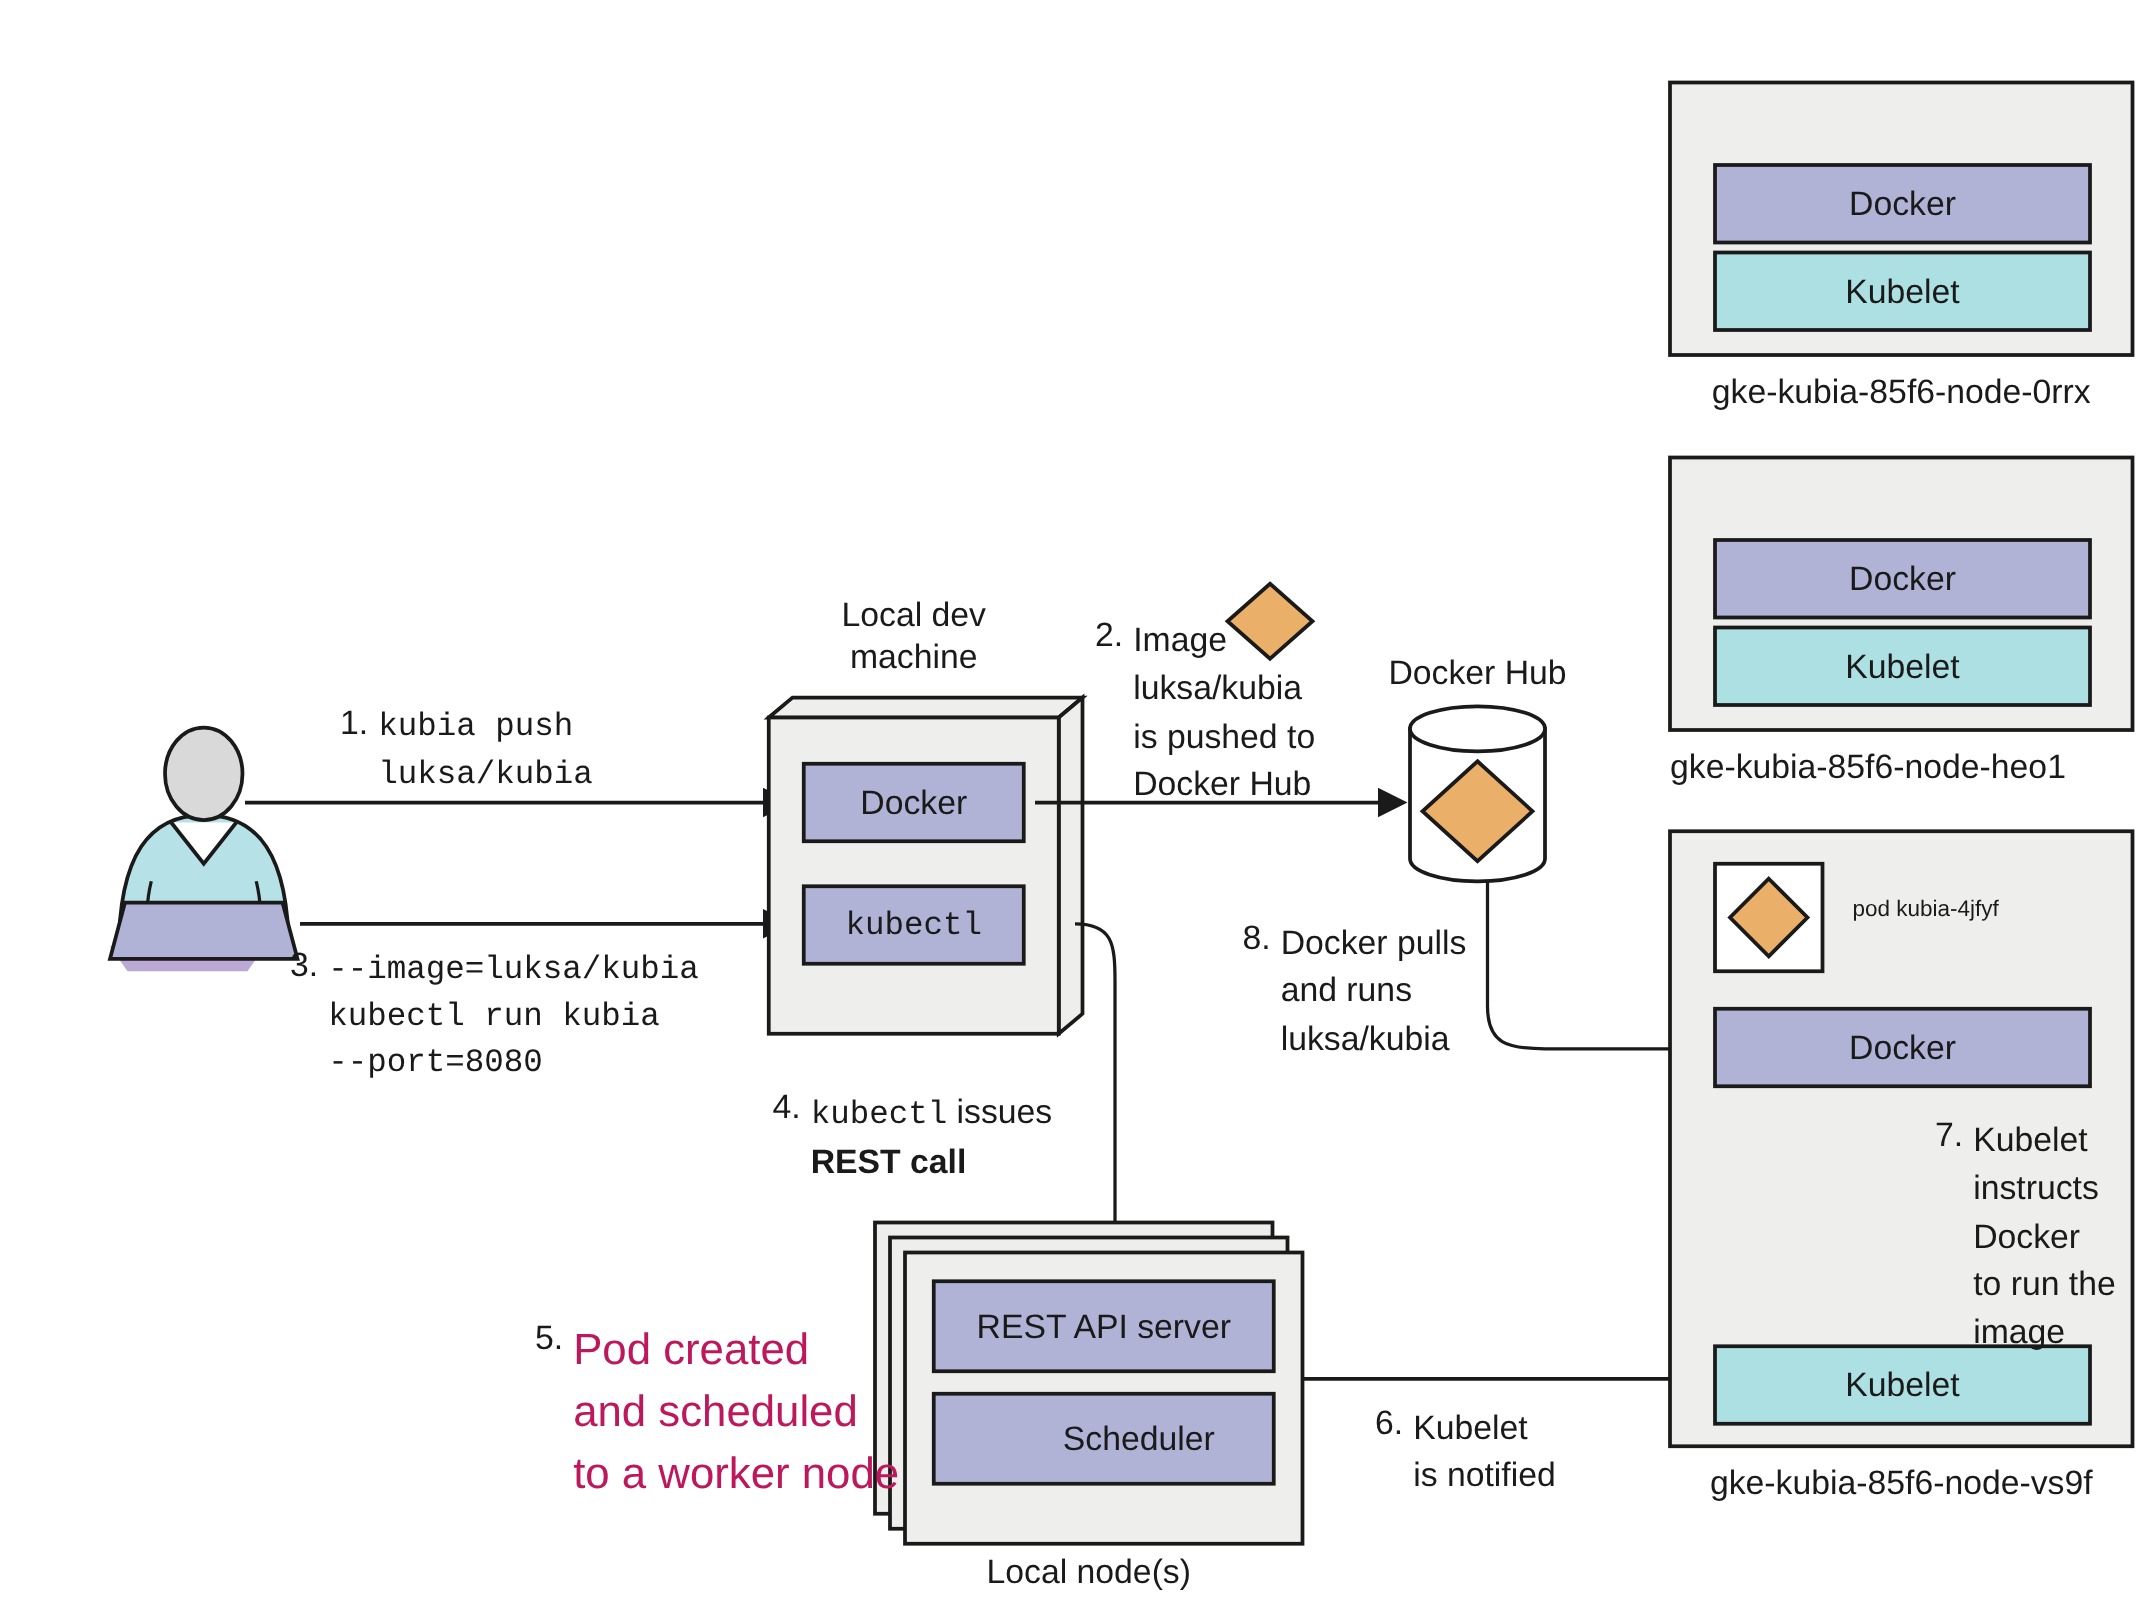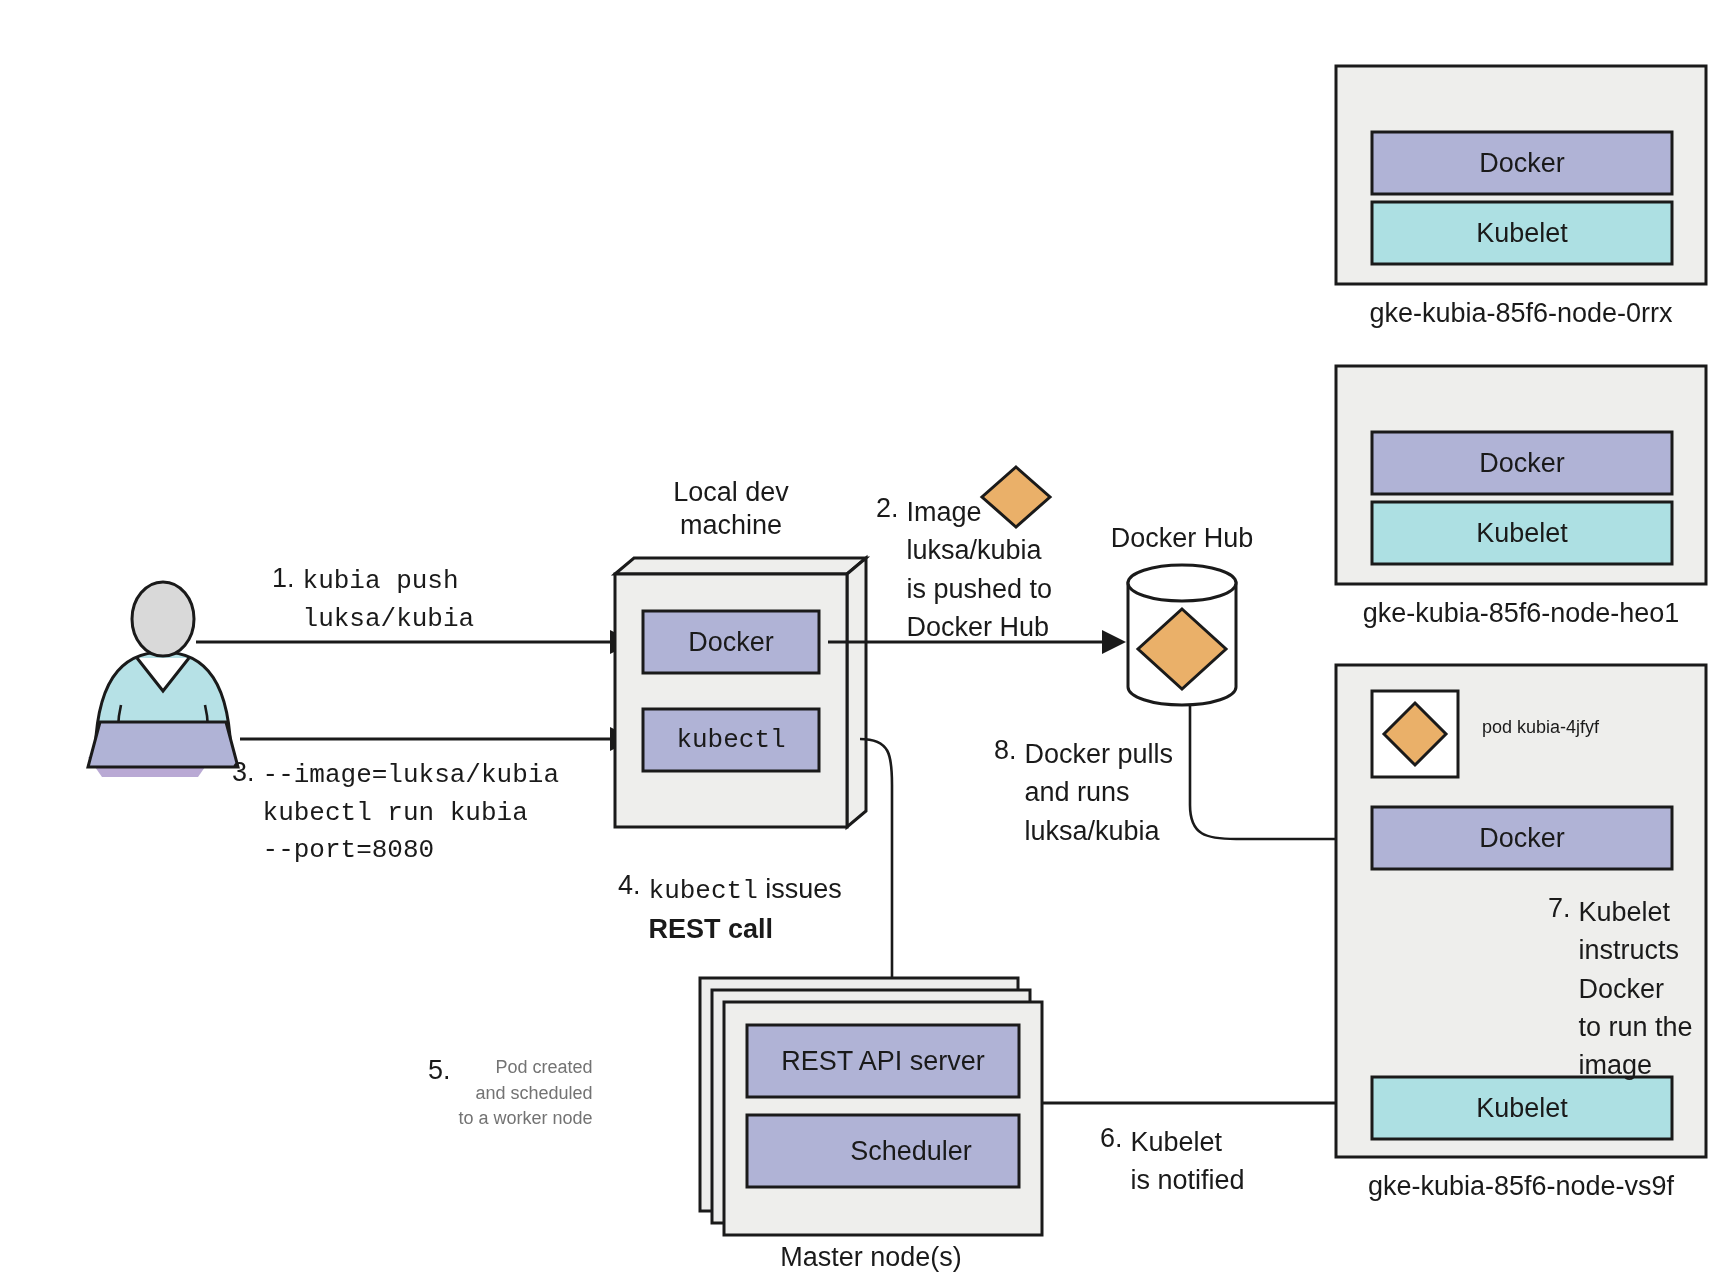--- a/index.html
+++ b/index.html
@@ -129,39 +129,39 @@
   <rect x="747" y="1100" width="272" height="72" fill="#b0b3d6" class="box-stroke"></rect>
 
 </svg>
 
 <div class="lbl" style="position:absolute;left:1372px;top:117px;width:300px;height:62px;display:flex;align-items:center;justify-content:center;font-size:27px;color:#1a1a1a;">Docker</div>
 <div class="lbl" style="position:absolute;left:1372px;top:187px;width:300px;height:62px;display:flex;align-items:center;justify-content:center;font-size:27px;color:#1a1a1a;">Kubelet</div>
 <div style="position:absolute;left:1336px;top:283px;width:370px;text-align:center;font-size:27px;color:#1a1a1a;">gke-kubia-85f6-node-0rrx</div>
 
 <div style="position:absolute;left:1372px;top:417px;width:300px;height:62px;display:flex;align-items:center;justify-content:center;font-size:27px;color:#1a1a1a;">Docker</div>
 <div style="position:absolute;left:1372px;top:487px;width:300px;height:62px;display:flex;align-items:center;justify-content:center;font-size:27px;color:#1a1a1a;">Kubelet</div>
-<div style="position:absolute;left:1336px;top:583px;width:370px;text-align:center;font-size:27px;color:#1a1a1a;">gke-kubia-85f6-node-heo1</div>
+<div style="position:absolute;left:1336px;top:583px;width:370px;font-size:27px;color:#1a1a1a;">gke-kubia-85f6-node-heo1</div>
 
 <div style="position:absolute;left:1482px;top:702px;font-size:18px;color:#1a1a1a;">pod kubia-4jfyf</div>
 <div style="position:absolute;left:1372px;top:792px;width:300px;height:62px;display:flex;align-items:center;justify-content:center;font-size:27px;color:#1a1a1a;">Docker</div>
 <div style="position:absolute;left:1372px;top:1062px;width:300px;height:62px;display:flex;align-items:center;justify-content:center;font-size:27px;color:#1a1a1a;">Kubelet</div>
 <div style="position:absolute;left:1336px;top:1156px;width:370px;text-align:center;font-size:27px;color:#1a1a1a;">gke-kubia-85f6-node-vs9f</div>
 
 <div style="position:absolute;left:608px;top:461px;width:246px;text-align:center;font-size:27px;color:#1a1a1a;line-height:1.22;">
   <div>Local dev</div>
   <div>machine</div>
 </div>
 <div style="position:absolute;left:643px;top:596px;width:176px;height:62px;display:flex;align-items:center;justify-content:center;font-size:27px;color:#1a1a1a;">Docker</div>
 <div style="position:absolute;left:643px;top:694px;width:176px;height:62px;display:flex;align-items:center;justify-content:center;font-size:26px;color:#1a1a1a;font-family:'Liberation Mono',monospace;">kubectl</div>
 
 <div style="position:absolute;left:1062px;top:508px;width:240px;text-align:center;font-size:27px;color:#1a1a1a;">Docker Hub</div>
 
 <div style="position:absolute;left:747px;top:1010px;width:272px;height:72px;display:flex;align-items:center;justify-content:center;font-size:27px;color:#1a1a1a;">REST API server</div>
 <div style="position:absolute;left:747px;top:1100px;width:328px;height:72px;display:flex;align-items:center;justify-content:center;font-size:27px;color:#1a1a1a;">Scheduler</div>
-<div style="position:absolute;left:700px;top:1227px;width:342px;text-align:center;font-size:27px;color:#1a1a1a;">Master node(s)</div>
+<div style="position:absolute;left:700px;top:1227px;width:342px;text-align:center;font-size:27px;color:#1a1a1a;">Local node(s)</div>
 
 <div style="position:absolute;left:272px;top:548px;display:flex;gap:8px;align-items:flex-start;">
   <span style="font-size:27px;color:#1a1a1a;">1.</span>
   <span style="font-family:'Liberation Mono',monospace;font-size:26px;color:#1a1a1a;line-height:1.45;">
     <span style="display:block;">kubia push</span>
     <span style="display:block;">luksa/kubia</span>
   </span>
 </div>
 
 <div style="position:absolute;left:876px;top:478px;display:flex;gap:8px;align-items:flex-start;">
@@ -188,21 +188,21 @@
   <span style="font-size:27px;color:#1a1a1a;line-height:1.42;">
     <span style="display:block;">
       <span style="font-family:'Liberation Mono',monospace;font-size:26px;">kubectl</span><span> issues</span>
     </span>
     <span style="display:block;font-weight:bold;">REST call</span>
   </span>
 </div>
 
 <div style="position:absolute;left:428px;top:1040px;display:flex;gap:8px;align-items:flex-start;">
   <span style="font-size:27px;color:#1a1a1a;">5.</span>
-  <span style="font-size:18px;color:#737373;line-height:1.42;text-align:right;">
+  <span style="font-size:35px;color:#be185d;line-height:1.42;">
     <span style="display:block;">Pod created</span>
     <span style="display:block;">and scheduled</span>
     <span style="display:block;">to a worker node</span>
   </span>
 </div>
 
 <div style="position:absolute;left:1100px;top:1108px;display:flex;gap:8px;align-items:flex-start;">
   <span style="font-size:27px;color:#1a1a1a;">6.</span>
   <span style="font-size:27px;color:#1a1a1a;line-height:1.42;">
     <span style="display:block;">Kubelet</span>

